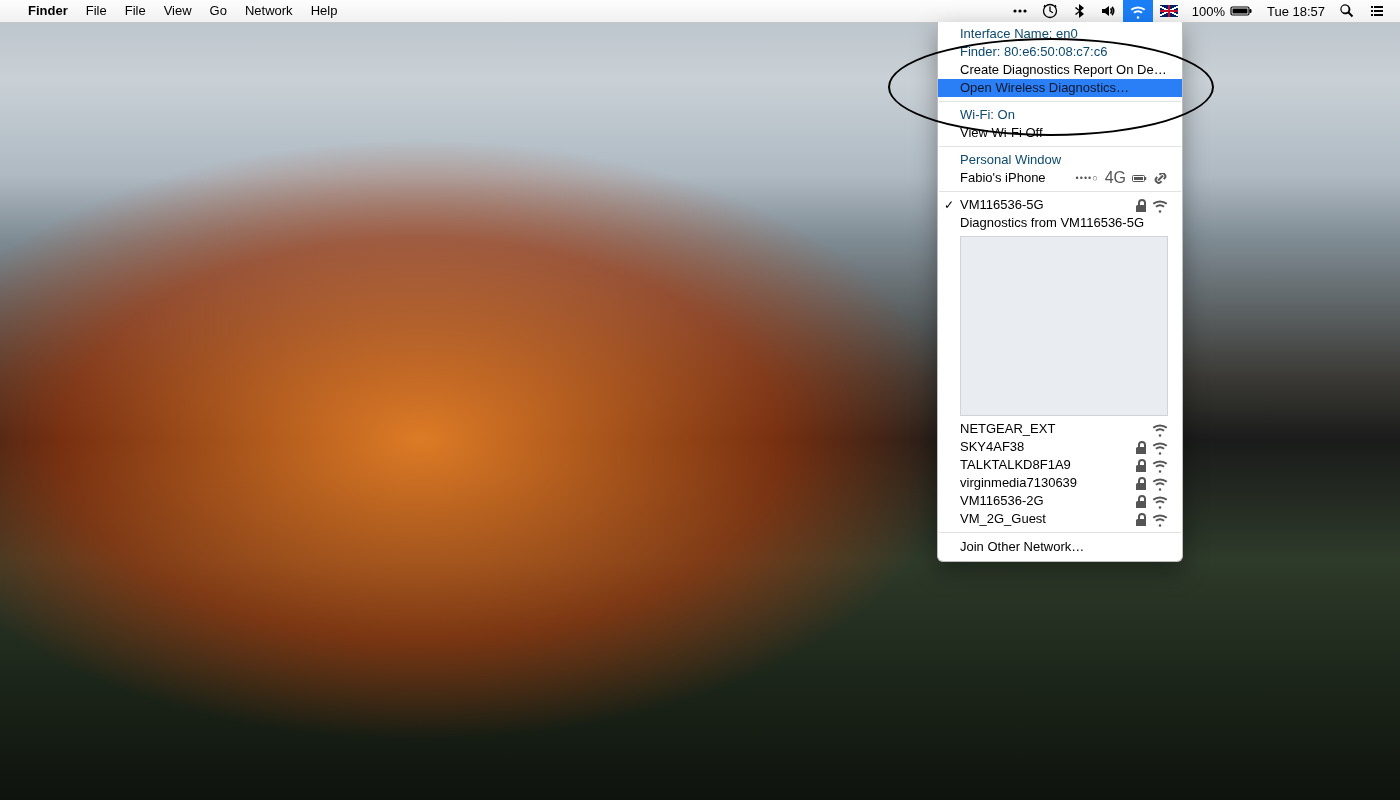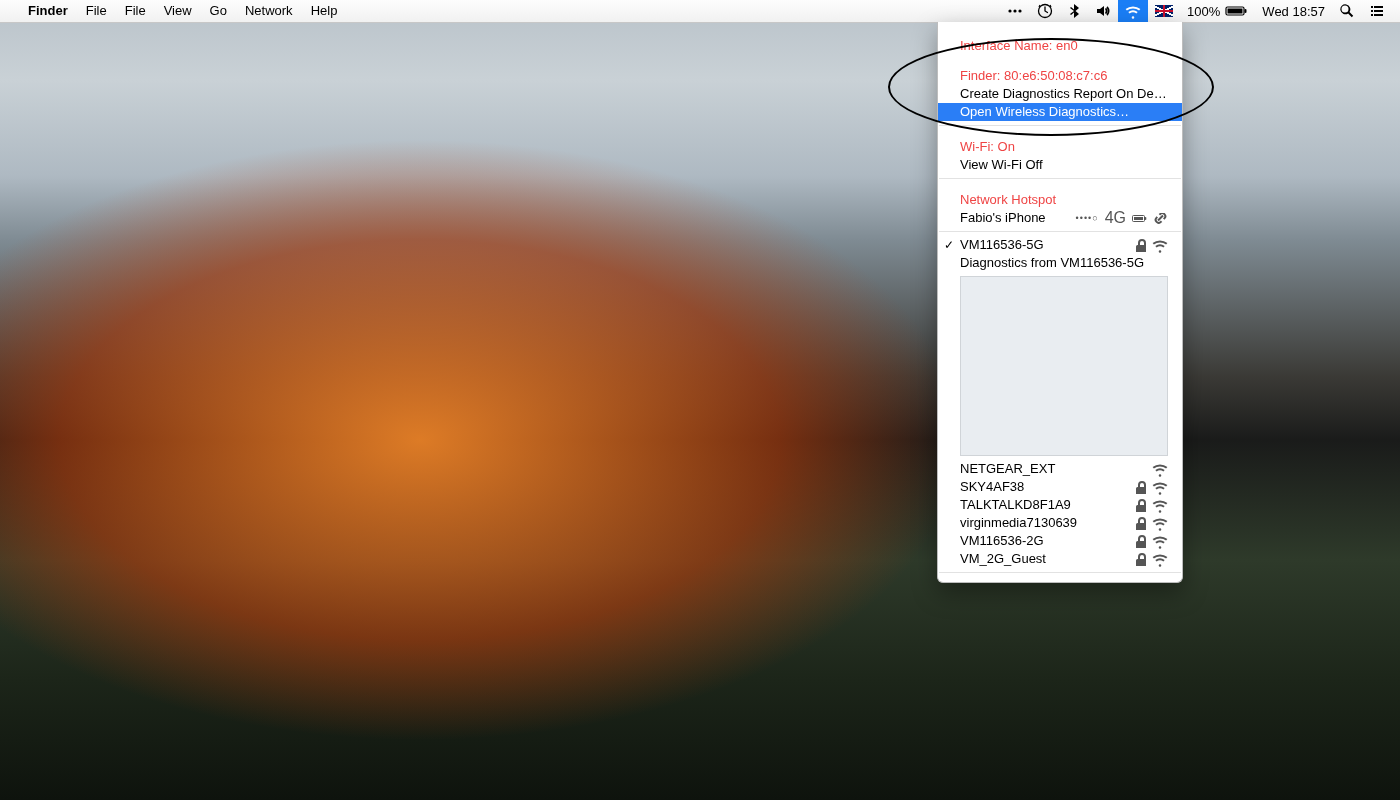--- a/index.html
+++ b/index.html
@@ -52,22 +52,22 @@
     border-radius:0 0 6px 6px;
     box-shadow:0 10px 25px rgba(0,0,0,.35);
     padding:3px 0 5px;
     font-size:13px;
   }
   .dropdown .row{
     display:flex;align-items:center;height:18px;line-height:18px;
     padding:0 14px 0 22px;position:relative;white-space:nowrap;
   }
   .dropdown .row.tall{height:19px;}
-  .dropdown .row.dim{color:#ef4444;margin-top:12px;}
-  .dropdown .row.hi{background:#2a7ef6;color:#ffffff;}
+  .dropdown .row.dim{color:#0c4a6e;}
+  .dropdown .row.hi{background:#2a7ef6;color:#0f172a;}
   .dropdown .sep{height:1px;background:#e2e2e2;margin:4px 1px;}
   .dropdown .check{position:absolute;left:6px;top:0;line-height:18px;font-size:12px;}
   .dropdown .rlabel{flex:1;overflow:hidden;text-overflow:ellipsis;}
   .dropdown .ricons{display:flex;align-items:center;gap:6px;margin-left:8px;color:#555;}
   .dropdown .ricons svg{display:block;}
   .dropdown .graphbox{
     margin:4px 14px 4px 22px;height:178px;
     background:#e9edf1;border:1px solid #d0d4d8;
   }
   
@@ -167,21 +167,21 @@
       </span>
     <span class="ritem">
         <span class="flag"></span>
       </span>
     <span class="ritem" style="gap:5px">
       <span>100%</span>
       <svg width="23" height="16" color="#000">
           <use href="#i-batt"></use>
         </svg>
     </span>
-    <span class="ritem">Wed 18:57</span>
+    <span class="ritem">Tue 18:57</span>
     <span class="ritem">
         <svg width="16" height="16" color="#000">
           <use href="#i-search"></use>
         </svg>
       </span>
     <span class="ritem">
         <svg width="16" height="16" color="#000">
           <use href="#i-list"></use>
         </svg>
       </span>
@@ -203,21 +203,21 @@
     </div>
   <div class="sep"></div>
   <div class="row dim">
       <span class="rlabel">Wi-Fi: On</span>
     </div>
   <div class="row">
       <span class="rlabel">View Wi-Fi Off</span>
     </div>
   <div class="sep"></div>
   <div class="row dim">
-      <span class="rlabel">Network Hotspot</span>
+      <span class="rlabel">Personal Window</span>
     </div>
   <div class="row">
     <span class="rlabel">Fabio's iPhone</span>
     <span class="ricons">
       <span style="font-size:9px;letter-spacing:1px">••••○</span>
       <span style="font-size:16px">4G</span>
       <svg width="15" height="11" color="#555">
           <use href="#i-batt-sm"></use>
         </svg>
       <svg width="15" height="11" color="#555">
@@ -303,15 +303,18 @@
             <use href="#i-lock"></use>
           </svg>
           <svg width="16" height="16" color="#555">
             <use href="#i-wifi"></use>
           </svg>
         </span>
       </div>
     </div>
 
   <div class="sep"></div>
+  <div class="row tall">
+      <span class="rlabel">Join Other Network…</span>
+    </div>
 </div>
 
 <div class="annot" style="left:888px;top:38px;width:322px;height:94px;"></div>
 
 </body></html>

